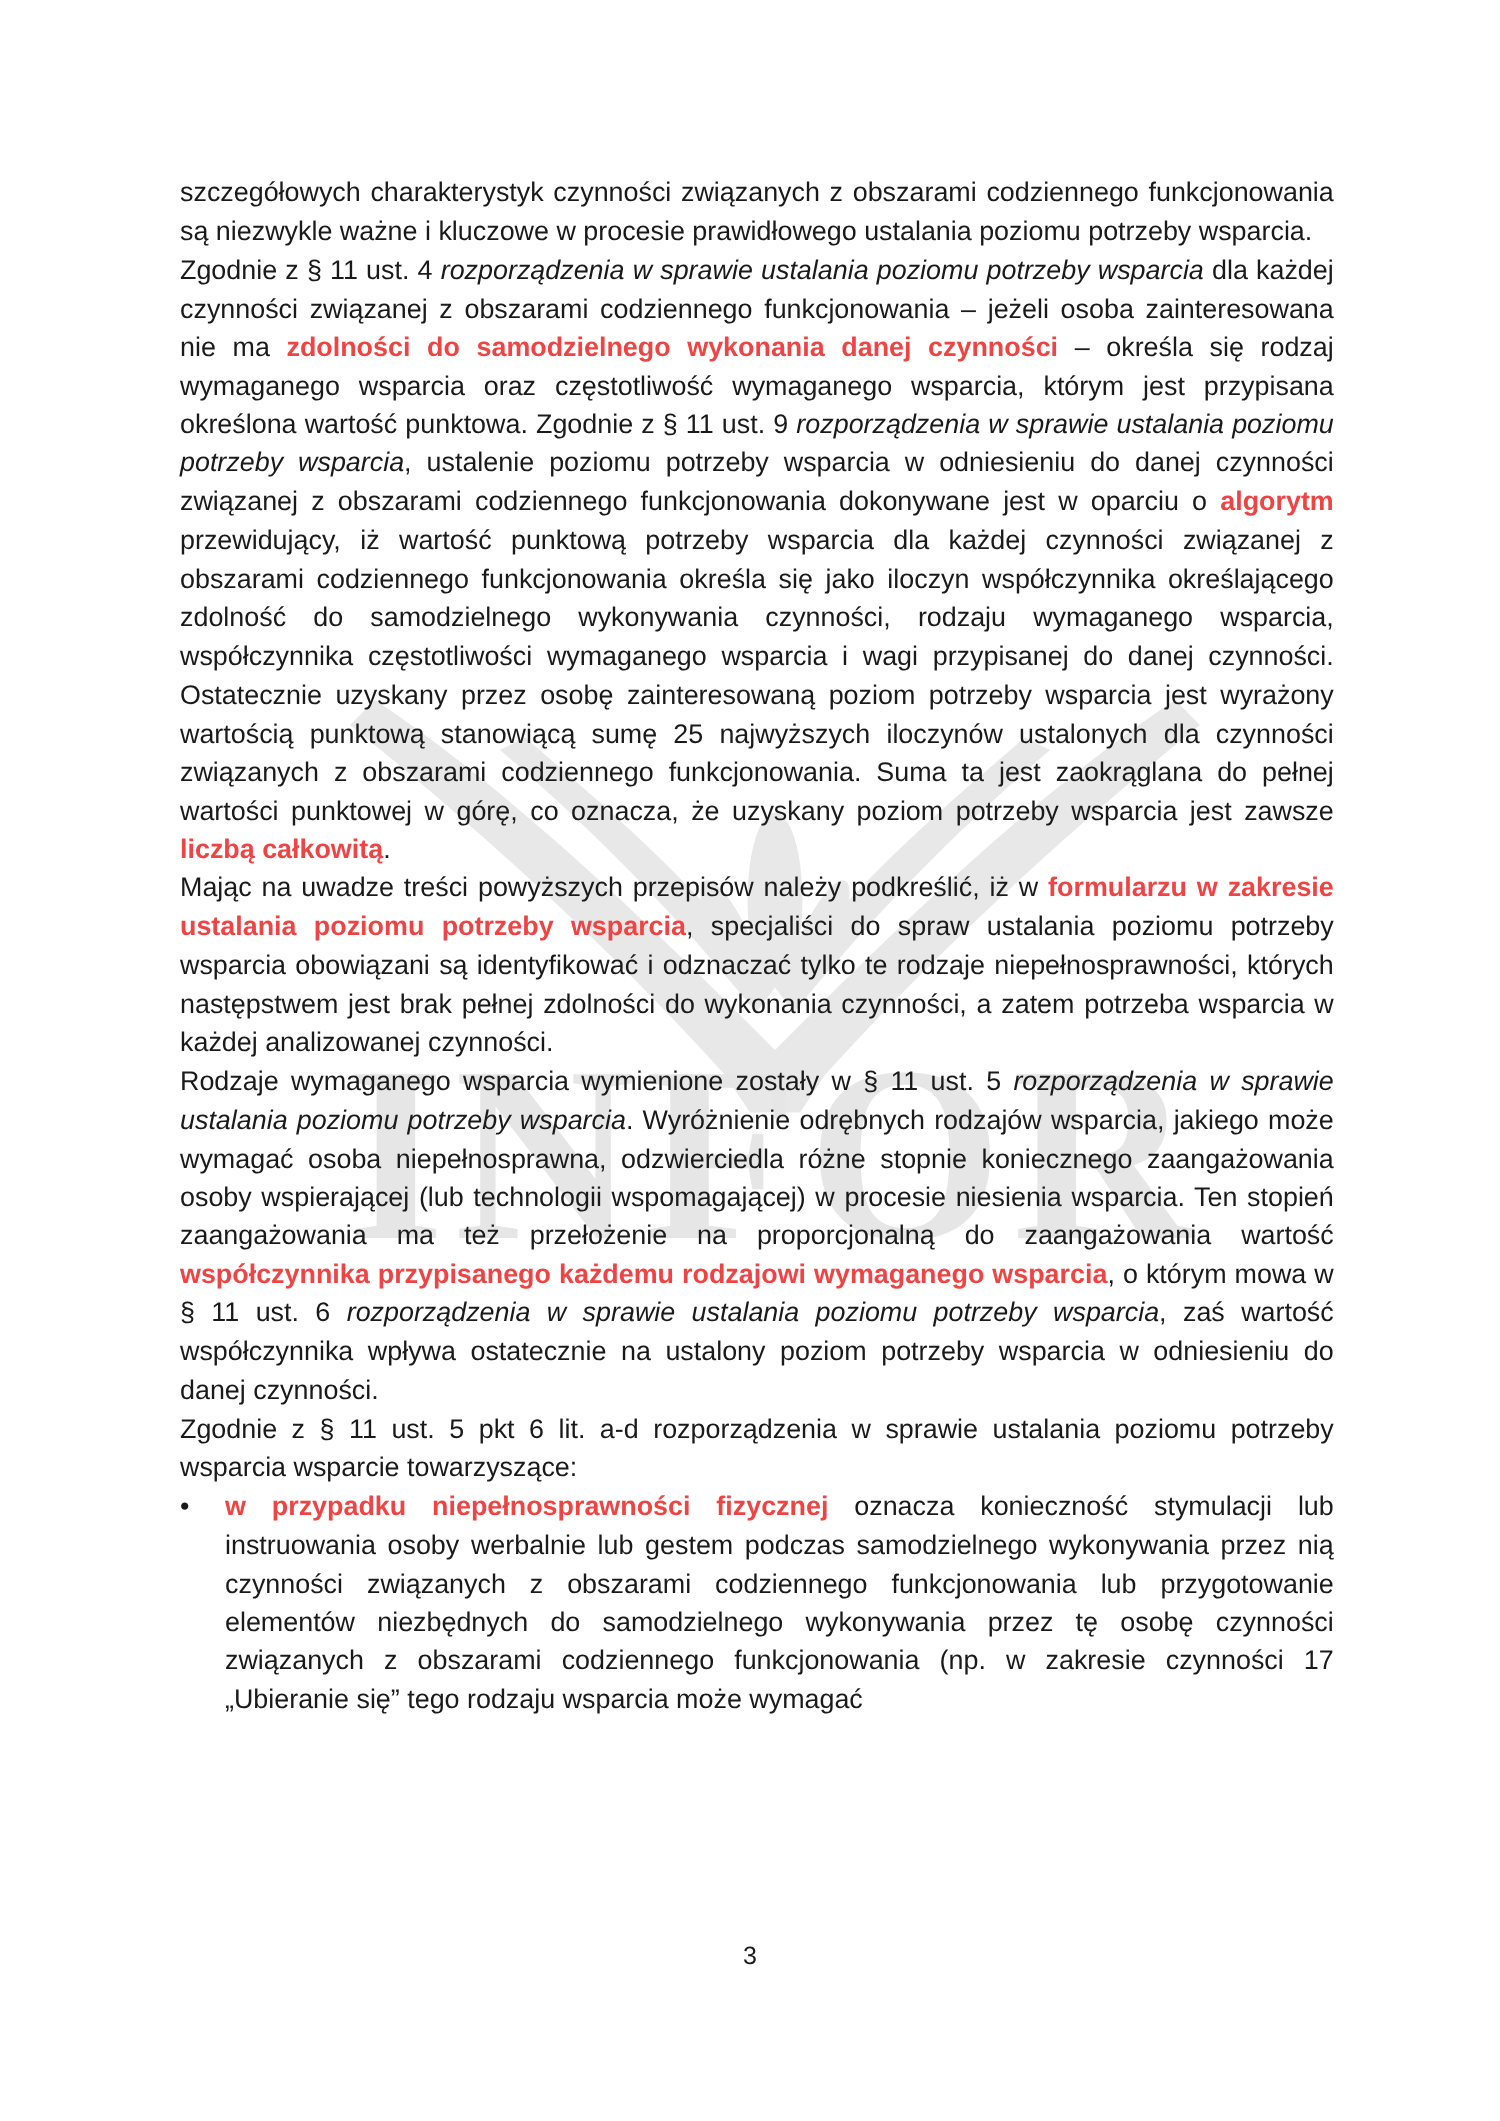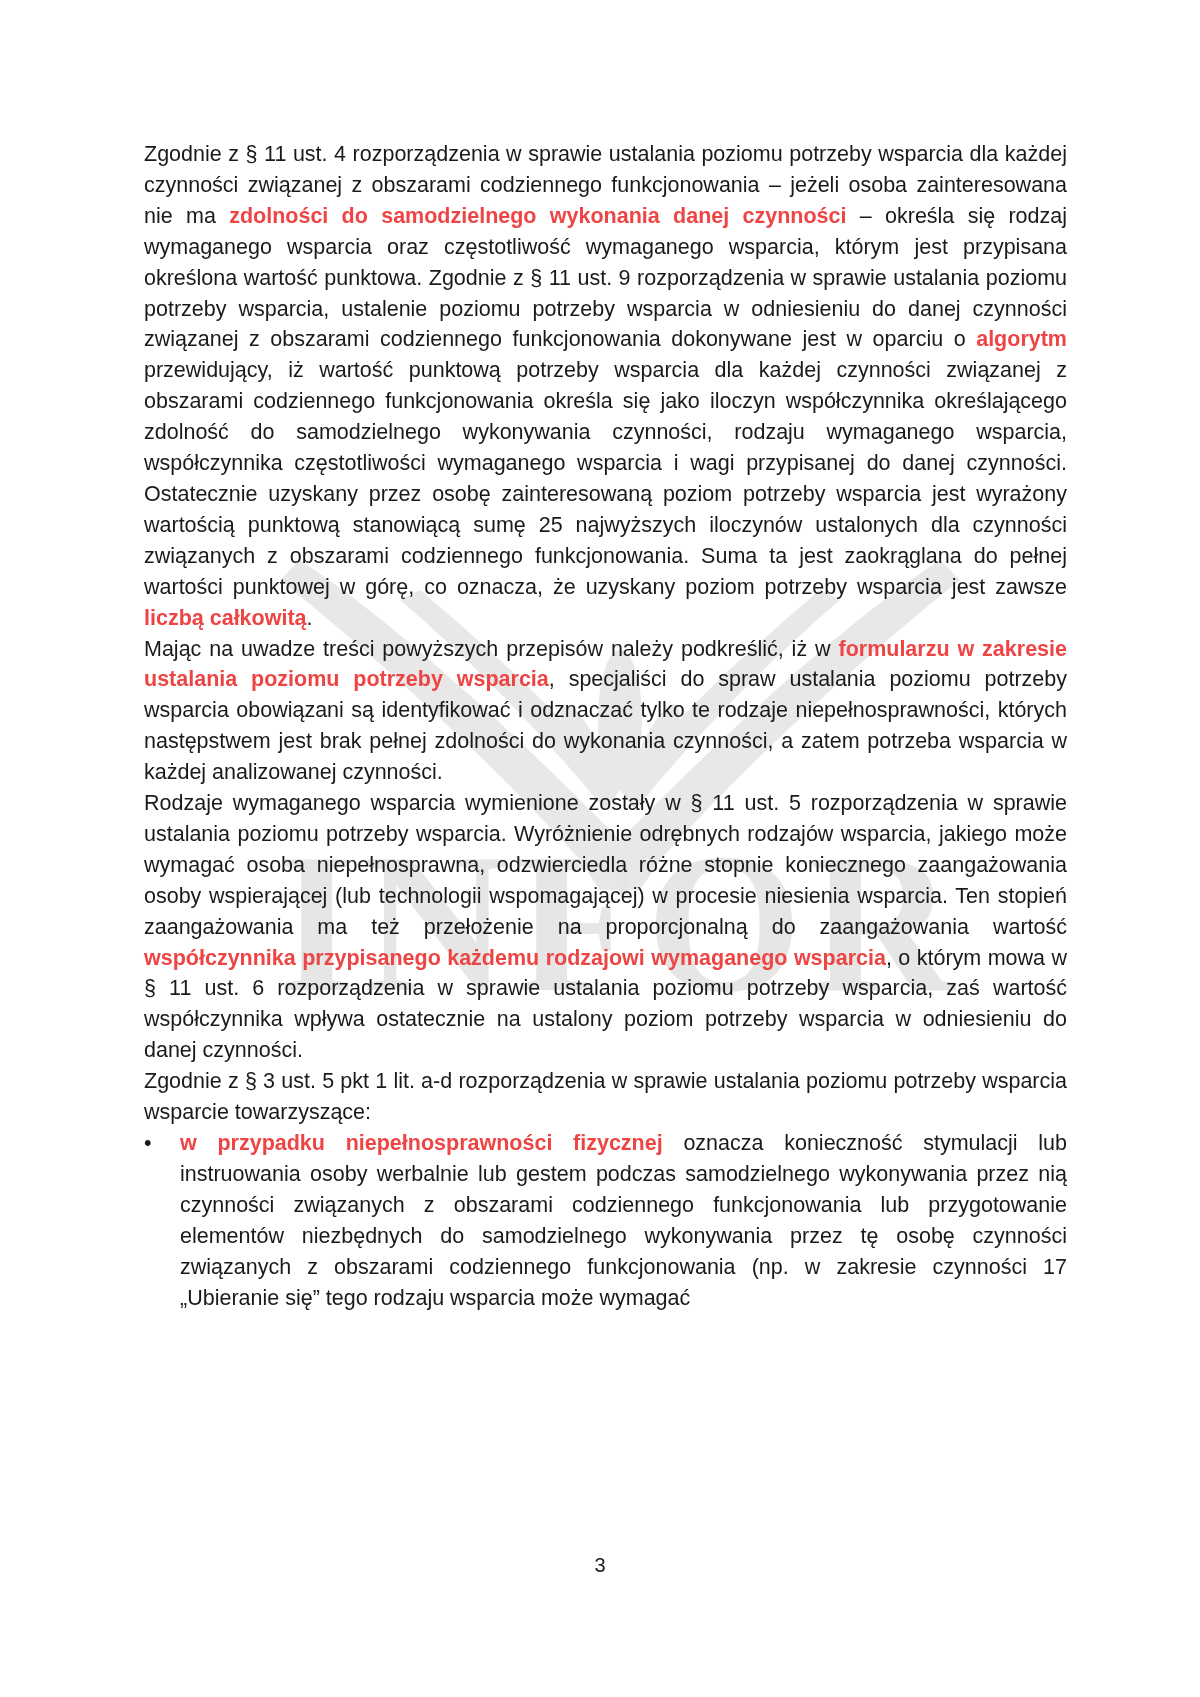--- a/index.html
+++ b/index.html
@@ -13,21 +13,21 @@
     pointer-events: none; z-index: 0;
   }
   .content {
     position: absolute; left: 144px; top: 139px; width: 923px;
     font-family: "Liberation Sans", sans-serif;
     font-size: 21.5px; line-height: 30.9px; color: #1a1a1a;
     text-align: justify; z-index: 1;
   }
   .content p { margin: 0; }
   .b { font-weight: bold; font-weight: 600; color: #ef4444; }
-  .i { }
+  .i { font-style: italic; }
   .heading { text-decoration: underline; margin-top: 31px !important; margin-bottom: 31px !important; }
   ul.bullets { list-style: none; margin: 0; padding: 0; }
   ul.bullets li { position: relative; padding-left: 36px; text-indent: 0; }
   ul.bullets li .bullet-mark { position: absolute; left: 0; top: 0; width: 20px; }
   .page-number {
     position: absolute; left: 0; width: 1200px; top: 1554px; text-align: center;
     font-family: "Liberation Sans", sans-serif; font-size: 20px; color: #1a1a1a;
   }
 </style>
 </head>
@@ -43,29 +43,30 @@
       <path d="M650 40 C580 100 510 170 445 250 L430 230 C490 150 560 90 630 30 Z"></path>
       <ellipse cx="430" cy="160" rx="22" ry="70"></ellipse>
       <ellipse cx="395" cy="190" rx="14" ry="50" transform="rotate(-25 395 190)"></ellipse>
       <ellipse cx="465" cy="190" rx="14" ry="50" transform="rotate(25 465 190)"></ellipse>
     </g>
     <text x="430" y="430" text-anchor="middle" font-family="'Liberation Serif', serif" font-size="200" font-weight="bold" fill="#e6e6e6" letter-spacing="8">INFOR</text>
   </svg>
 
   <div class="content">
 
+    <p>szczegółowych charakterystyk czynności związanych z obszarami codziennego funkcjonowania są niezwykle ważne i kluczowe w procesie prawidłowego ustalania poziomu potrzeby wsparcia.</p>
 
     <p><span>Zgodnie z § 11 ust. 4 </span><span class="i">rozporządzenia w sprawie ustalania poziomu potrzeby wsparcia</span><span> dla każdej czynności związanej z obszarami codziennego funkcjonowania – jeżeli osoba zainteresowana nie ma </span><span class="b">zdolności do samodzielnego wykonania danej czynności</span><span> – określa się rodzaj wymaganego wsparcia oraz częstotliwość wymaganego wsparcia, którym jest przypisana określona wartość punktowa. Zgodnie z § 11 ust. 9 </span><span class="i">rozporządzenia w sprawie ustalania poziomu potrzeby wsparcia</span><span>, ustalenie poziomu potrzeby wsparcia w odniesieniu do danej czynności związanej z obszarami codziennego funkcjonowania dokonywane jest w oparciu o </span><span class="b">algorytm</span><span> przewidujący, iż wartość punktową potrzeby wsparcia dla każdej czynności związanej z obszarami codziennego funkcjonowania określa się jako iloczyn współczynnika określającego zdolność do samodzielnego wykonywania czynności, rodzaju wymaganego wsparcia, współczynnika częstotliwości wymaganego wsparcia i wagi przypisanej do danej czynności. Ostatecznie uzyskany przez osobę zainteresowaną poziom potrzeby wsparcia jest wyrażony wartością punktową stanowiącą sumę 25 najwyższych iloczynów ustalonych dla czynności związanych z obszarami codziennego funkcjonowania. Suma ta jest zaokrąglana do pełnej wartości punktowej w górę, co oznacza, że uzyskany poziom potrzeby wsparcia jest zawsze </span><span class="b">liczbą całkowitą</span><span>.</span></p>
 
     <p><span>Mając na uwadze treści powyższych przepisów należy podkreślić, iż w </span><span class="b">formularzu w zakresie ustalania poziomu potrzeby wsparcia</span><span>, specjaliści do spraw ustalania poziomu potrzeby wsparcia obowiązani są identyfikować i odznaczać tylko te rodzaje niepełnosprawności, których następstwem jest brak pełnej zdolności do wykonania czynności, a zatem potrzeba wsparcia w każdej analizowanej czynności.</span></p>
 
     <p><span>Rodzaje wymaganego wsparcia wymienione zostały w § 11 ust. 5 </span><span class="i">rozporządzenia w sprawie ustalania poziomu potrzeby wsparcia</span><span>. Wyróżnienie odrębnych rodzajów wsparcia, jakiego może wymagać osoba niepełnosprawna, odzwierciedla różne stopnie koniecznego zaangażowania osoby wspierającej (lub technologii wspomagającej) w procesie niesienia wsparcia. Ten stopień zaangażowania ma też przełożenie na proporcjonalną do zaangażowania wartość </span><span class="b">współczynnika przypisanego każdemu rodzajowi wymaganego wsparcia</span><span>, o którym mowa w § 11 ust. 6 </span><span class="i">rozporządzenia w sprawie ustalania poziomu potrzeby wsparcia</span><span>, zaś wartość współczynnika wpływa ostatecznie na ustalony poziom potrzeby wsparcia w odniesieniu do danej czynności.</span></p>
 
 
-    <p>Zgodnie z § 3 ust. 5 pkt 1 lit. a-d rozporządzenia w sprawie ustalania poziomu potrzeby wsparcia wsparcie towarzyszące:</p>
+    <p>Zgodnie z § 11 ust. 5 pkt 6 lit. a-d rozporządzenia w sprawie ustalania poziomu potrzeby wsparcia wsparcie towarzyszące:</p>
 
     <ul class="bullets">
       <li>
         <span class="bullet-mark">•</span><span class="b">w przypadku niepełnosprawności fizycznej</span><span> oznacza konieczność stymulacji lub instruowania osoby werbalnie lub gestem podczas samodzielnego wykonywania przez nią czynności związanych z obszarami codziennego funkcjonowania lub przygotowanie elementów niezbędnych do samodzielnego wykonywania przez tę osobę czynności związanych z obszarami codziennego funkcjonowania (np. w zakresie czynności 17 „Ubieranie się” tego rodzaju wsparcia może wymagać</span>
       </li>
     </ul>
   </div>
 
   <div class="page-number">3</div>
 </div>

